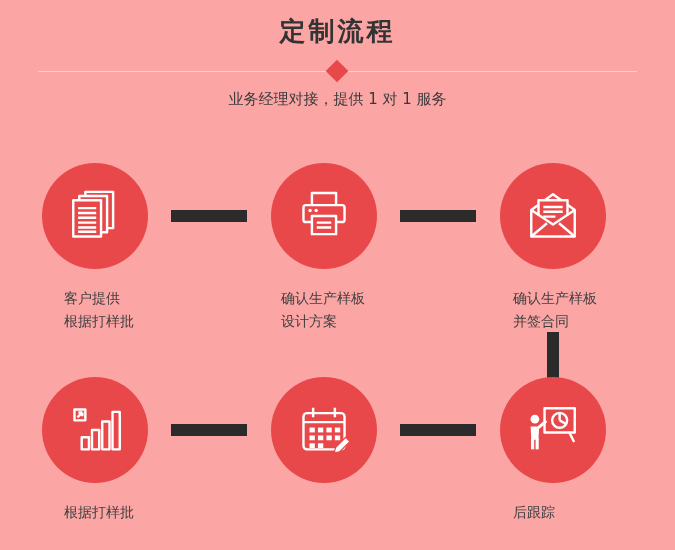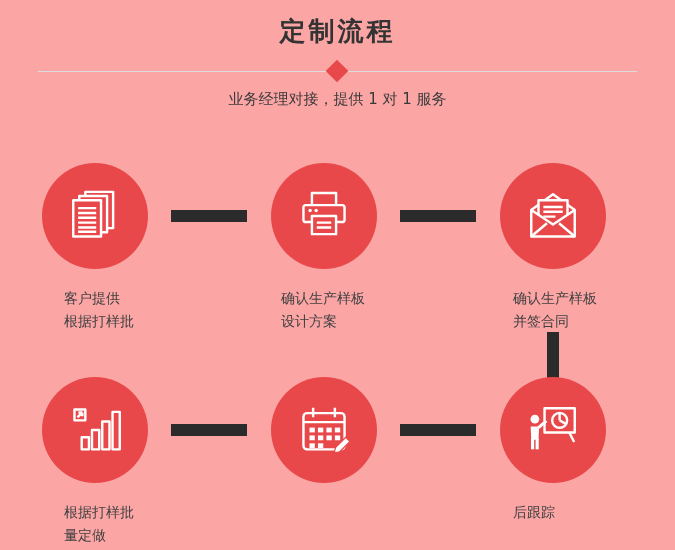--- a/index.html
+++ b/index.html
@@ -91,21 +91,20 @@
       <rect x="7" y="7" width="9" height="9" fill="var(--accent)"></rect>
       <path d="M9.5 13.5 L13.5 9.5 M13.5 9.5 h-3.2 M13.5 9.5 v3.2"></path>
       <rect x="13" y="30" width="6" height="10" fill="var(--accent)"></rect>
       <rect x="21.5" y="24" width="6" height="16" fill="var(--accent)"></rect>
       <rect x="30" y="17" width="6" height="23" fill="var(--accent)"></rect>
       <rect x="38.5" y="9" width="6" height="31" fill="var(--accent)"></rect>
     </svg>
   </div>
   <div class="step-label" style="left:64px;top:501px">
     <div>根据打样批</div>
-    <div>量定做</div>
   </div>
 
   <div class="circle" style="left:271px;top:377px">
     <svg viewBox="0 0 48 48" fill="none" stroke="#ffffff" stroke-width="2" stroke-linejoin="round">
       <rect x="7" y="10" width="34" height="30" rx="3" fill="var(--accent)"></rect>
       <path d="M15 5.5 v8 M33 5.5 v8 M7 17.5 h34"></path>
       <g fill="#ffffff" stroke="none">
         <rect x="12" y="22" width="4.4" height="4"></rect>
         <rect x="19" y="22" width="4.4" height="4"></rect>
         <rect x="26" y="22" width="4.4" height="4"></rect>

